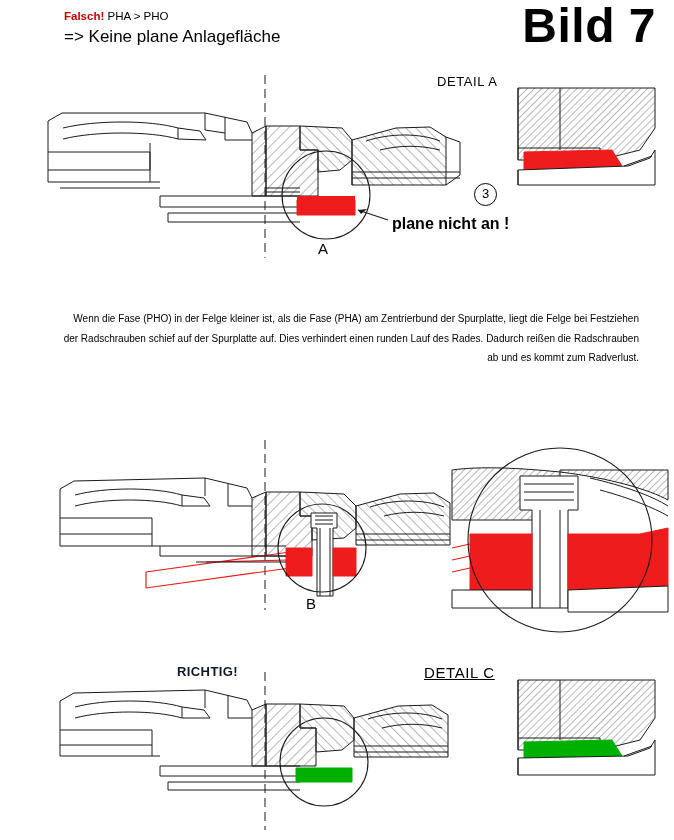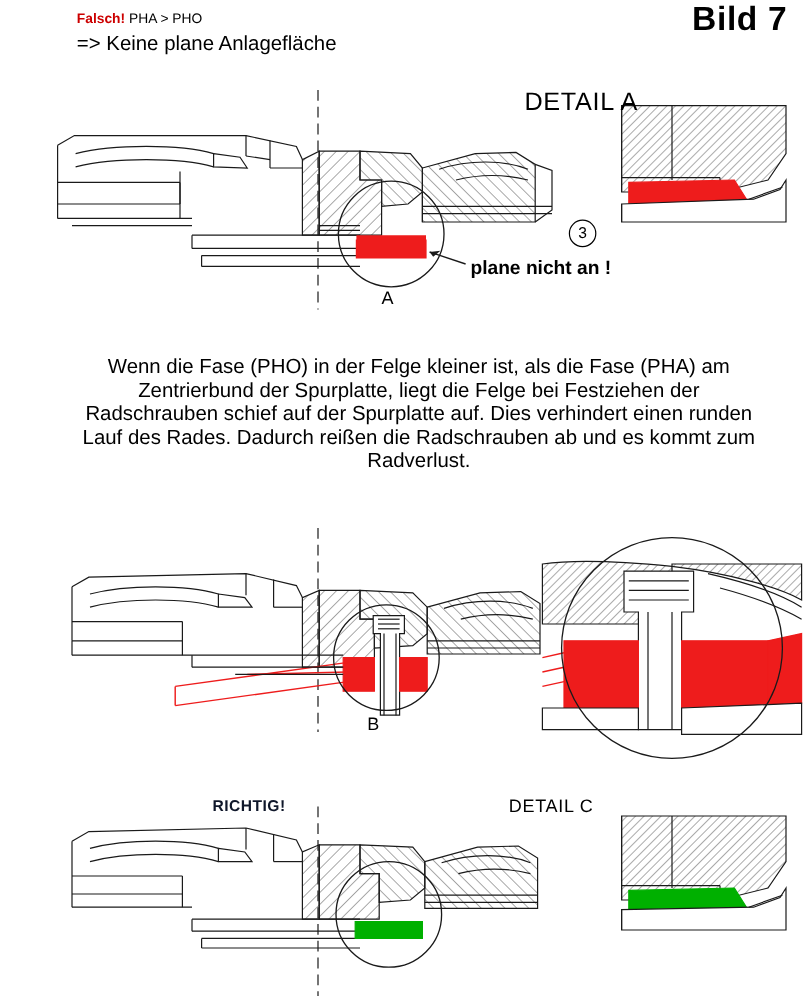--- a/index.html
+++ b/index.html
@@ -40,38 +40,39 @@
     left: 64px;
     top: 27px;
     font-size: 17px;
     color: #000000;
     white-space: nowrap;
   }
   .bild-title {
     position: absolute;
     right: 18px;
     top: 2px;
-    font-size: 28px;
+    font-size: 48px;
     font-weight: bold;
     letter-spacing: 0.5px;
     line-height: 1;
   }
   .detail-a-label {
     position: absolute;
     left: 437px;
     top: 74px;
-    font-size: 21px;
+    font-size: 13px;
     letter-spacing: 0.6px;
   }
   .detail-c-label {
     position: absolute;
     left: 424px;
     top: 664px;
     font-size: 15px;
     letter-spacing: 0.6px;
+    text-decoration: underline;
   }
   .liegt-label {
     position: absolute;
     left: 392px;
     top: 215px;
     font-size: 16px;
     font-weight: bold;
     white-space: nowrap;
   }
   .marker-a {
@@ -103,25 +104,25 @@
     left: 177px;
     top: 664px;
     font-size: 13px;
     font-weight: bold;
     color: #0f172a;
     letter-spacing: 0.4px;
   }
   .body-text {
     position: absolute;
     left: 59px;
-    top: 296px;
+    top: 309px;
     width: 580px;
-    font-size: 17px;
+    font-size: 10px;
     line-height: 19.5px;
-    text-align: center;
+    text-align: right;
   }
   .body-text p { margin: 0; }
 
   svg.art {
     position: absolute;
     left: 0;
     top: 0;
     width: 674px;
     height: 840px;
   }

